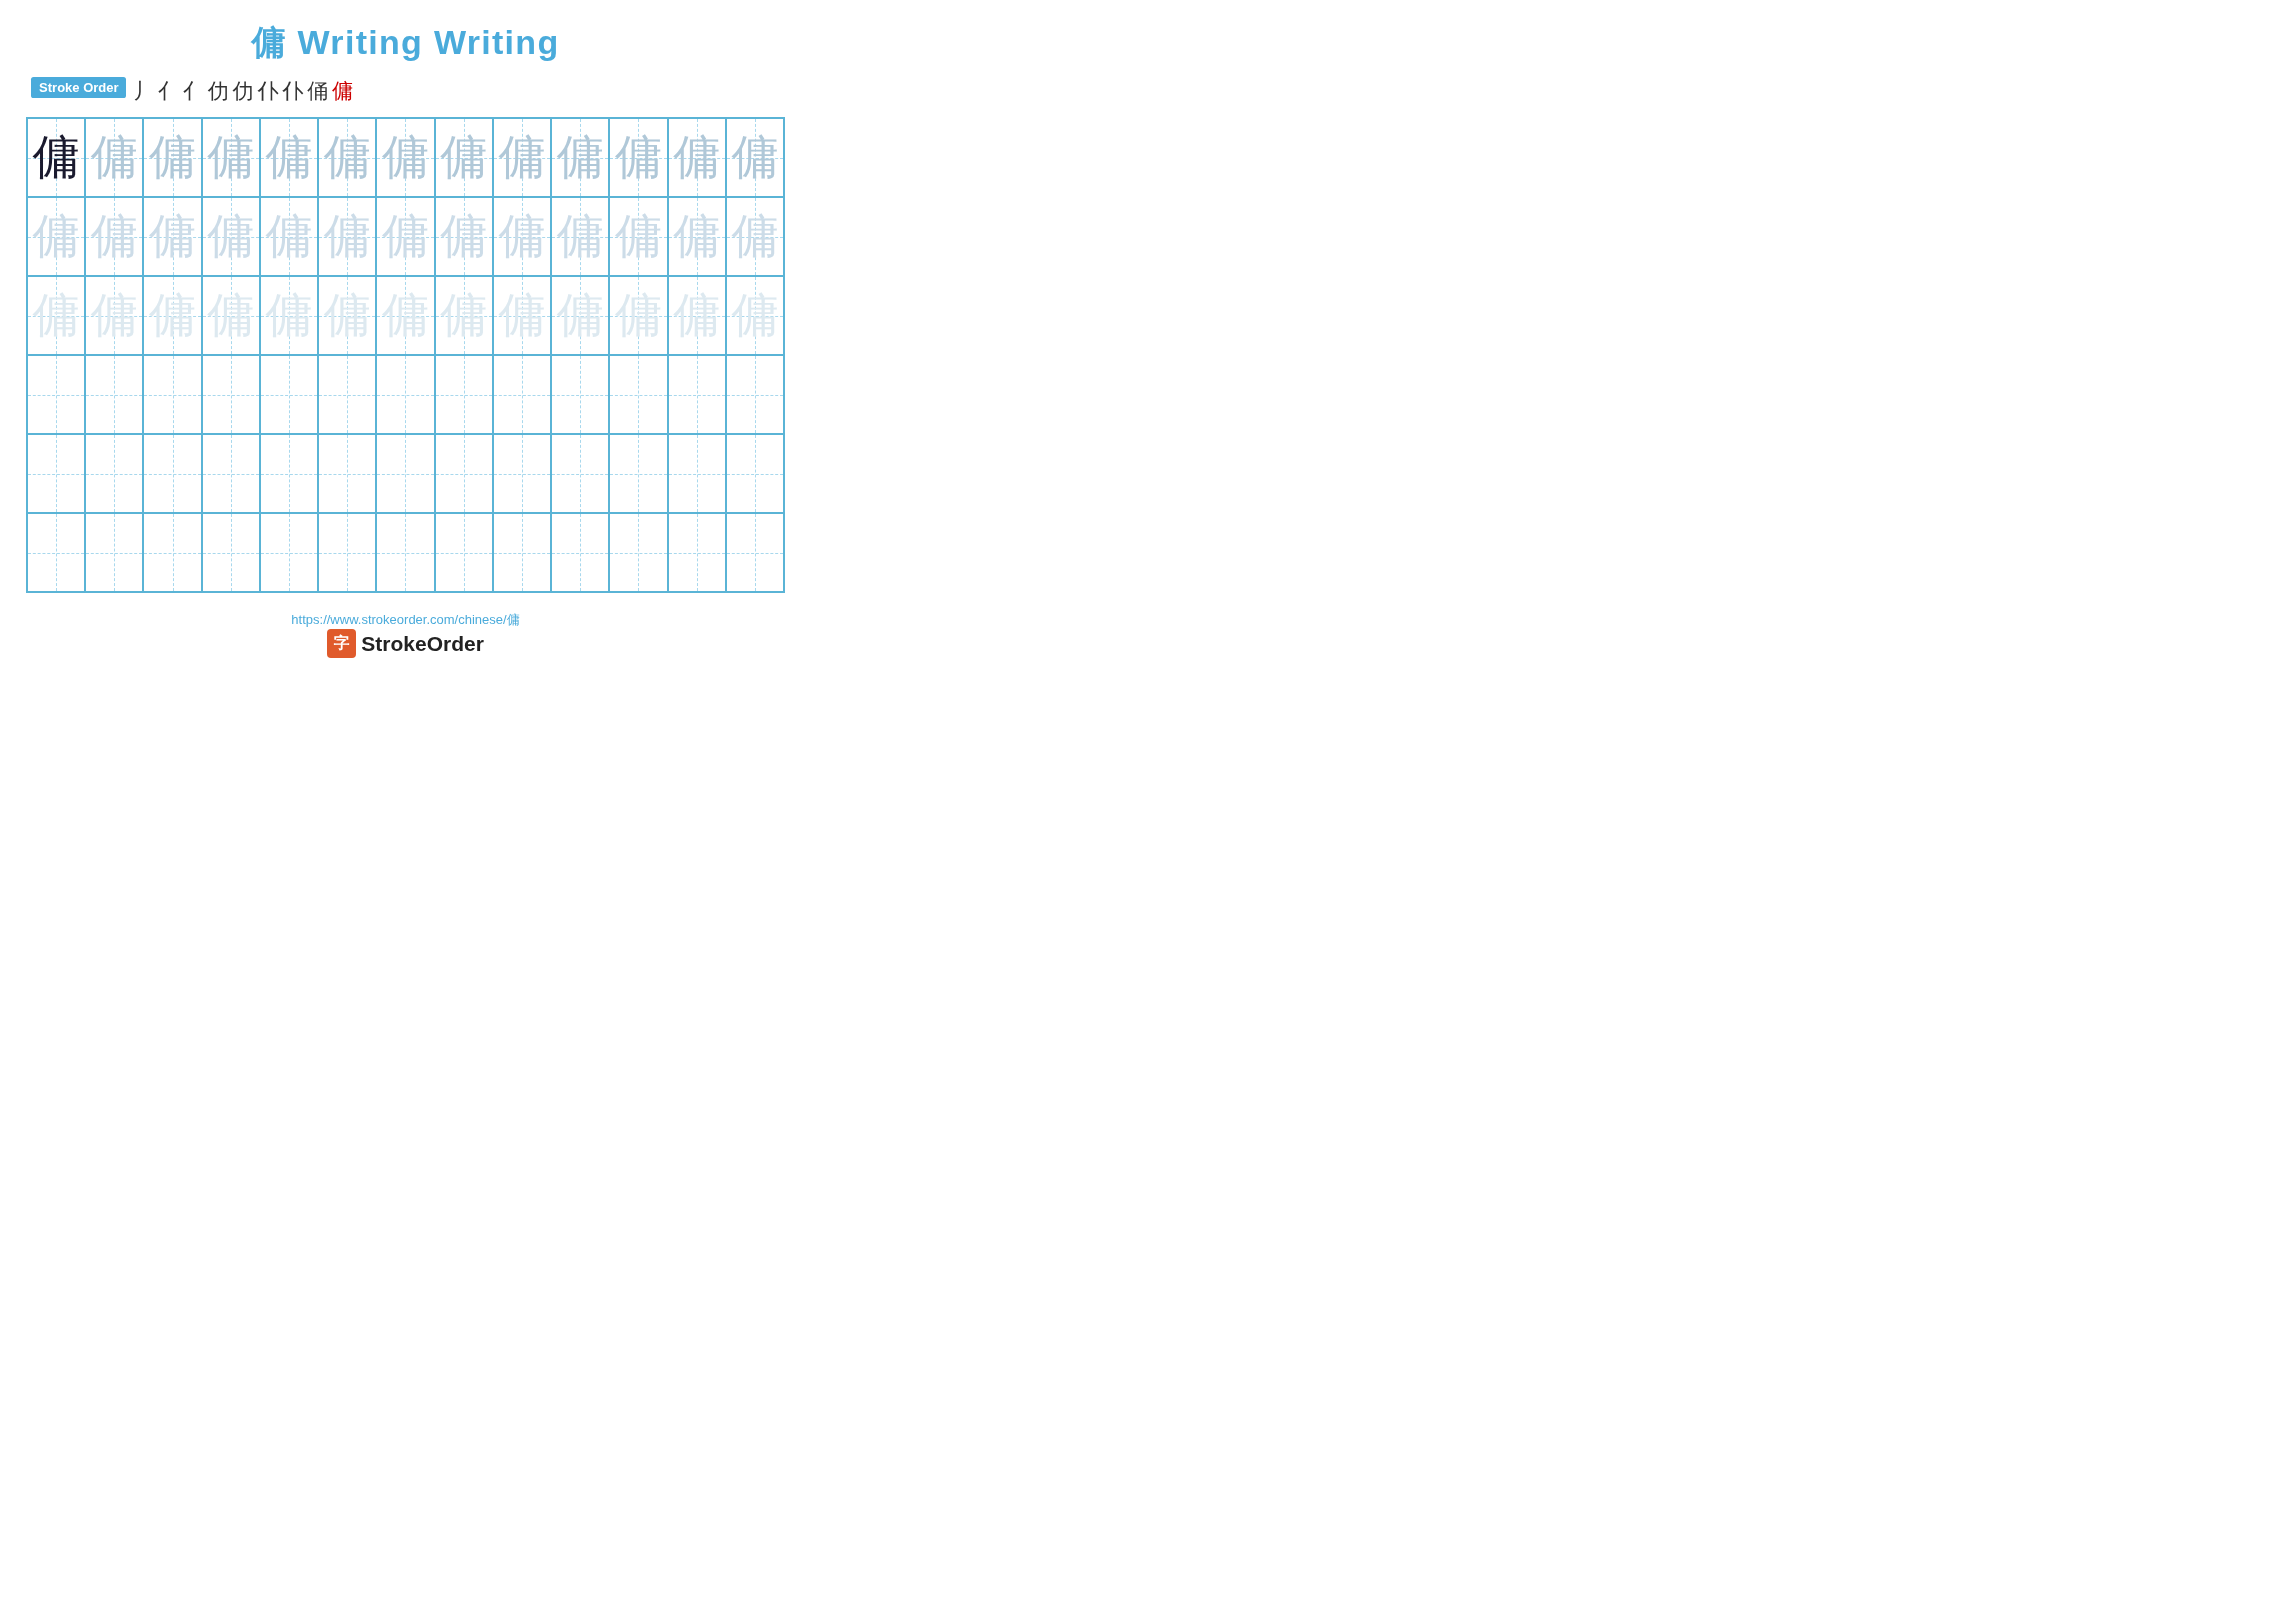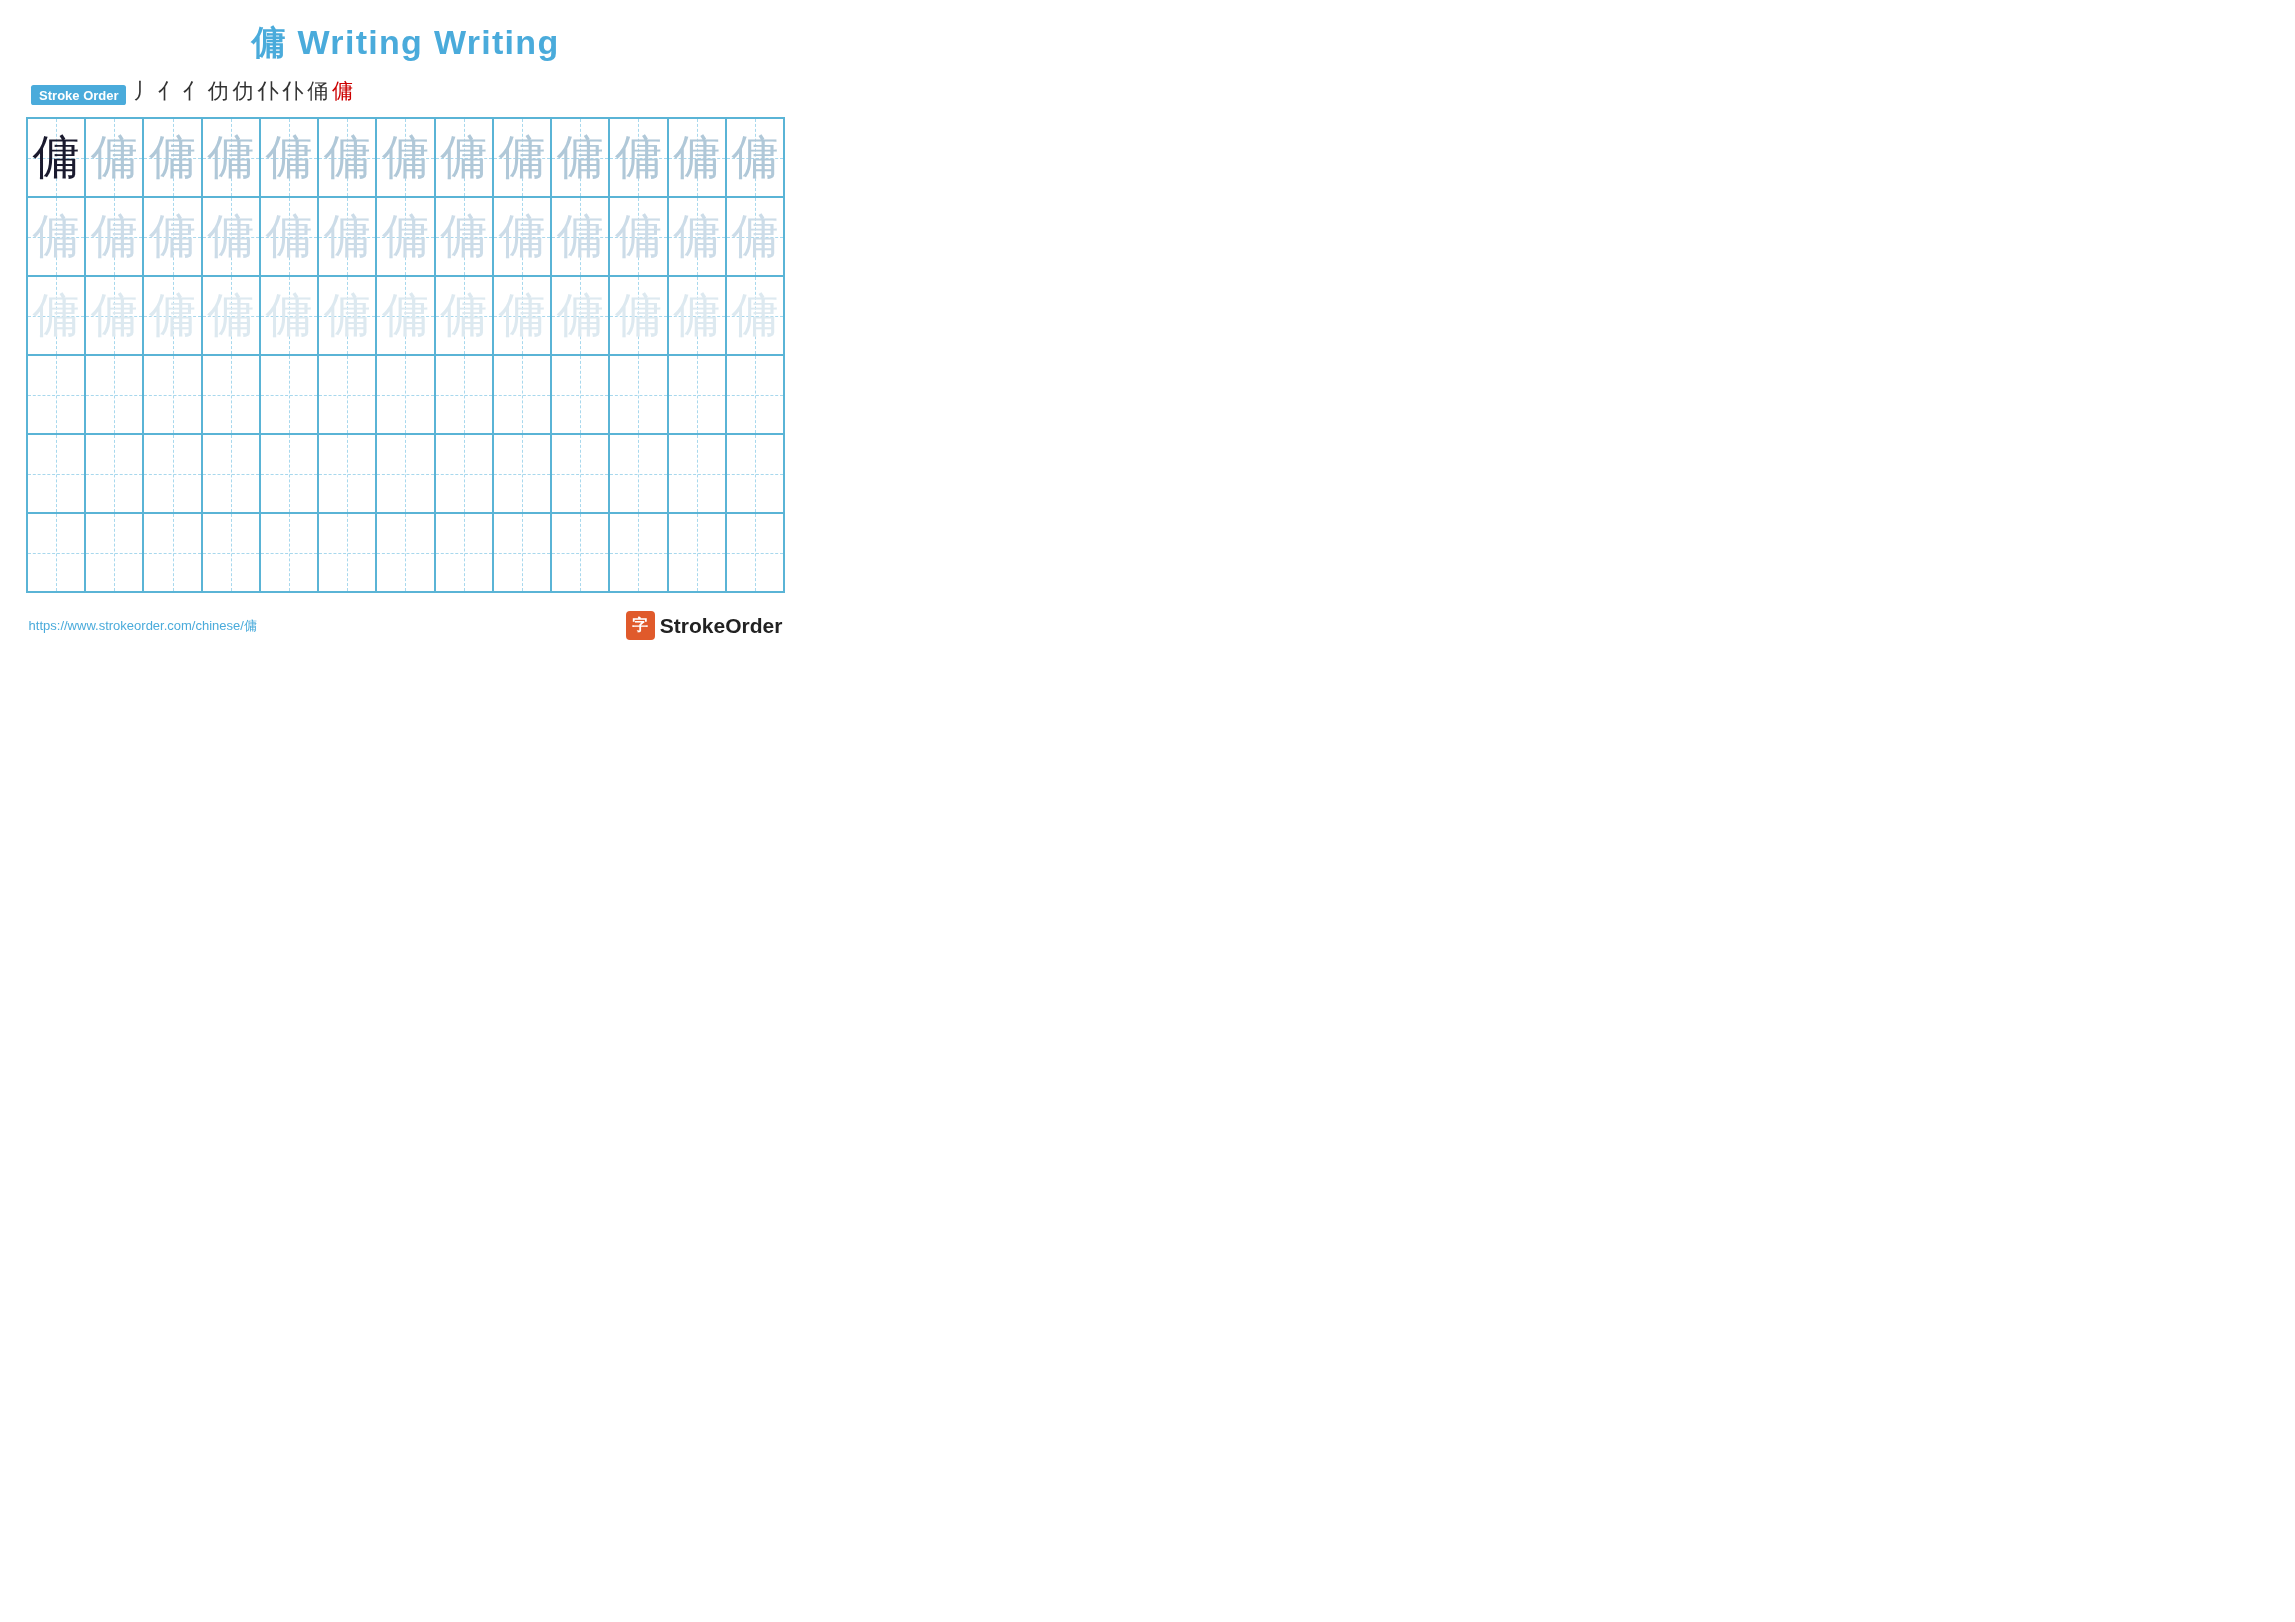--- a/index.html
+++ b/index.html
@@ -18,21 +18,21 @@
       font-size: 34px;
       color: #4aabdb;
       font-family: Arial, sans-serif;
       font-weight: bold;
       margin-bottom: 11.8px;
       letter-spacing: 1.3px;
     }
 
     .stroke-order-row {
       display: flex;
-      align-items: flex-end;
+      align-items: flex-start;
       gap: 6.5px;
       margin-bottom: 11.8px;
       padding-left: 5.2px;
     }
 
     .stroke-order-badge {
       background: #4aabdb;
       color: white;
       font-family: Arial, sans-serif;
       font-size: 13px;
@@ -119,20 +119,21 @@
       color: #dde9f0;
     }
 
     
     .footer {
       display: flex;
       align-items: center;
       justify-content: space-between;
       margin-top: 18.3px;
       padding: 0 2.6px;
+      flex-direction: column;
     }
 
     .footer-url {
       color: #4aabdb;
       font-size: 13px;
       font-family: Arial, sans-serif;
     }
 
     .footer-logo {
       display: flex;

